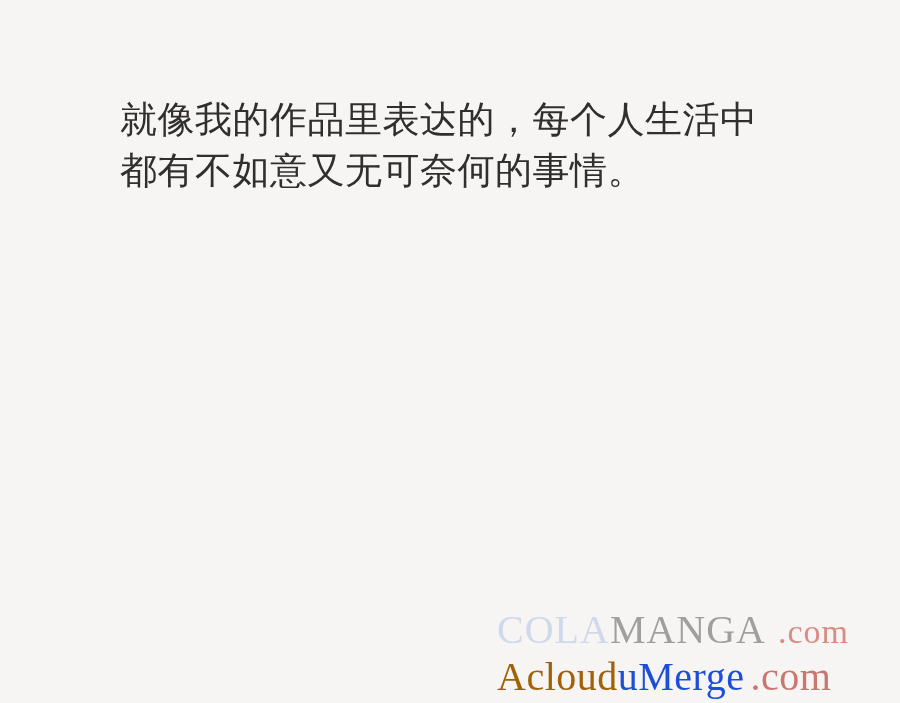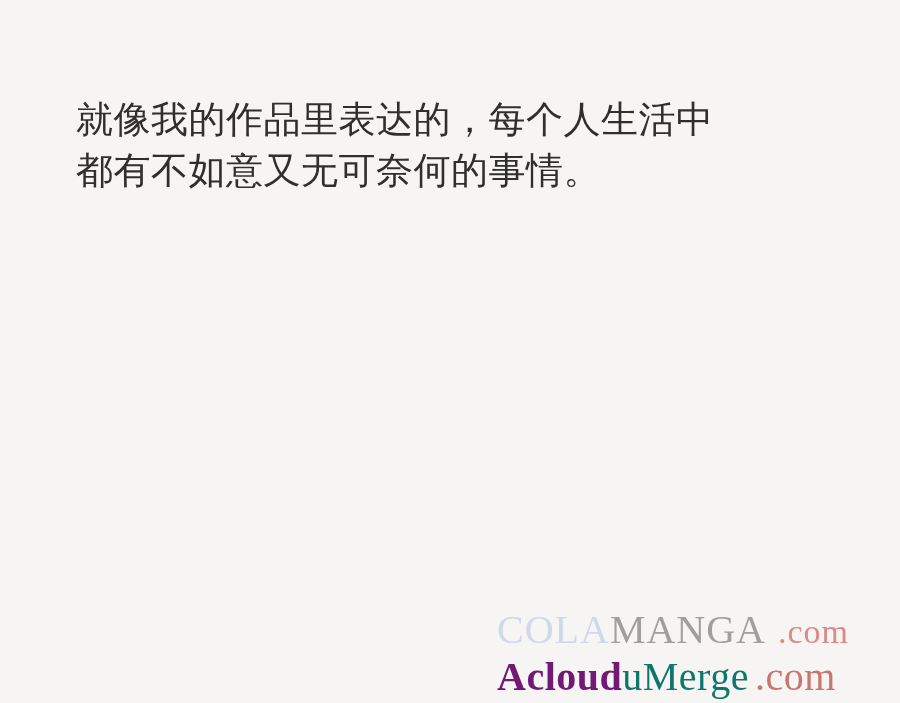--- a/index.html
+++ b/index.html
@@ -13,21 +13,21 @@
     font-family: "Liberation Sans", sans-serif;
     overflow: hidden;
     position: relative;
   }
   .page {
     position: relative;
     width: 900px;
     height: 703px;
     background: #f7f5f3;
     box-sizing: border-box;
-    padding: 0 0 0 76px;
+    padding: 0 0 0 120px;
     overflow: hidden;
   }
   .text-block {
     position: relative;
     z-index: 2;
     color: #2f2f2f;
     font-family: "DejaVu Sans", sans-serif;
     font-size: 37px;
     line-height: 51px;
     letter-spacing: 0.5px;
@@ -82,25 +82,25 @@
     position: absolute;
     left: 497px;
     top: 655px;
     font-family: "Liberation Serif", serif;
     font-size: 40px;
     letter-spacing: 0.5px;
     white-space: nowrap;
     line-height: 44px;
   }
   .wm-acloud {
-    color: #701a75;
-    font-weight: 700;
+    color: #a16207;
+    font-weight: 400;
   }
   .wm-umerge {
-    color: #0f766e;
+    color: #1d4ed8;
     font-weight: 400;
   }
   .wm-dotcom2 {
     color: #c8766f;
     font-weight: 400;
     margin-left: 6px;
   }
 </style>
 </head>
 <body>

